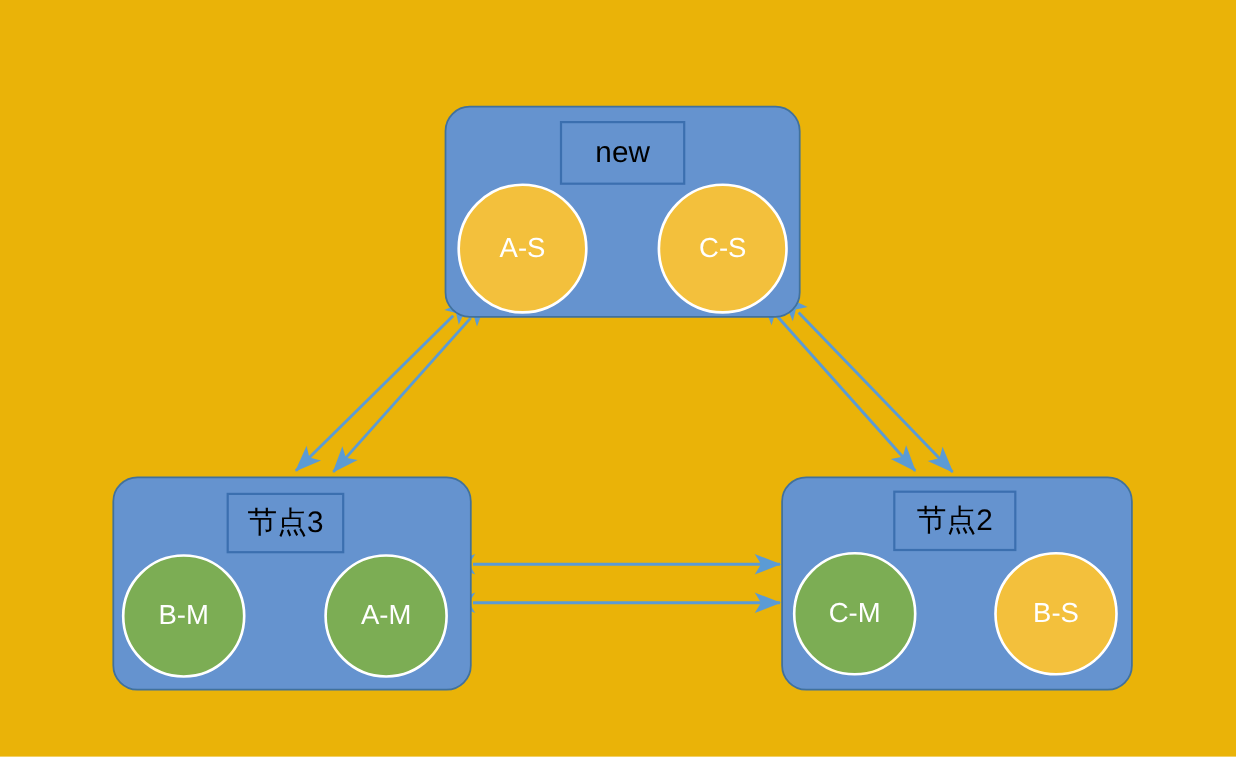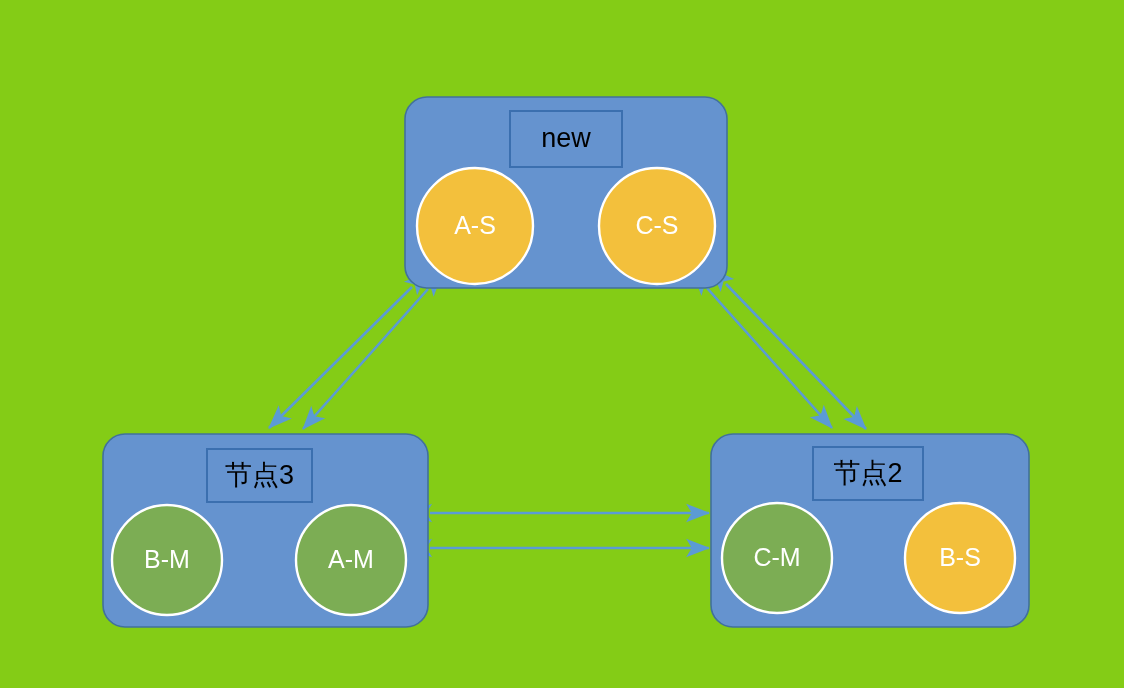--- a/index.html
+++ b/index.html
@@ -10,21 +10,21 @@
   body {
     width: 1124px;
     height: 688px;
     overflow: hidden;
     font-family: "Liberation Sans", sans-serif;
   }
   #diagram-canvas {
     position: relative;
     width: 1124px;
     height: 688px;
-    background: #84cc16;
+    background: #eab308;
   }
   svg.layer {
     position: absolute;
     top: 0;
     left: 0;
     width: 1124px;
     height: 688px;
   }
   .node-label-text {
     font-family: "Liberation Sans", sans-serif;

